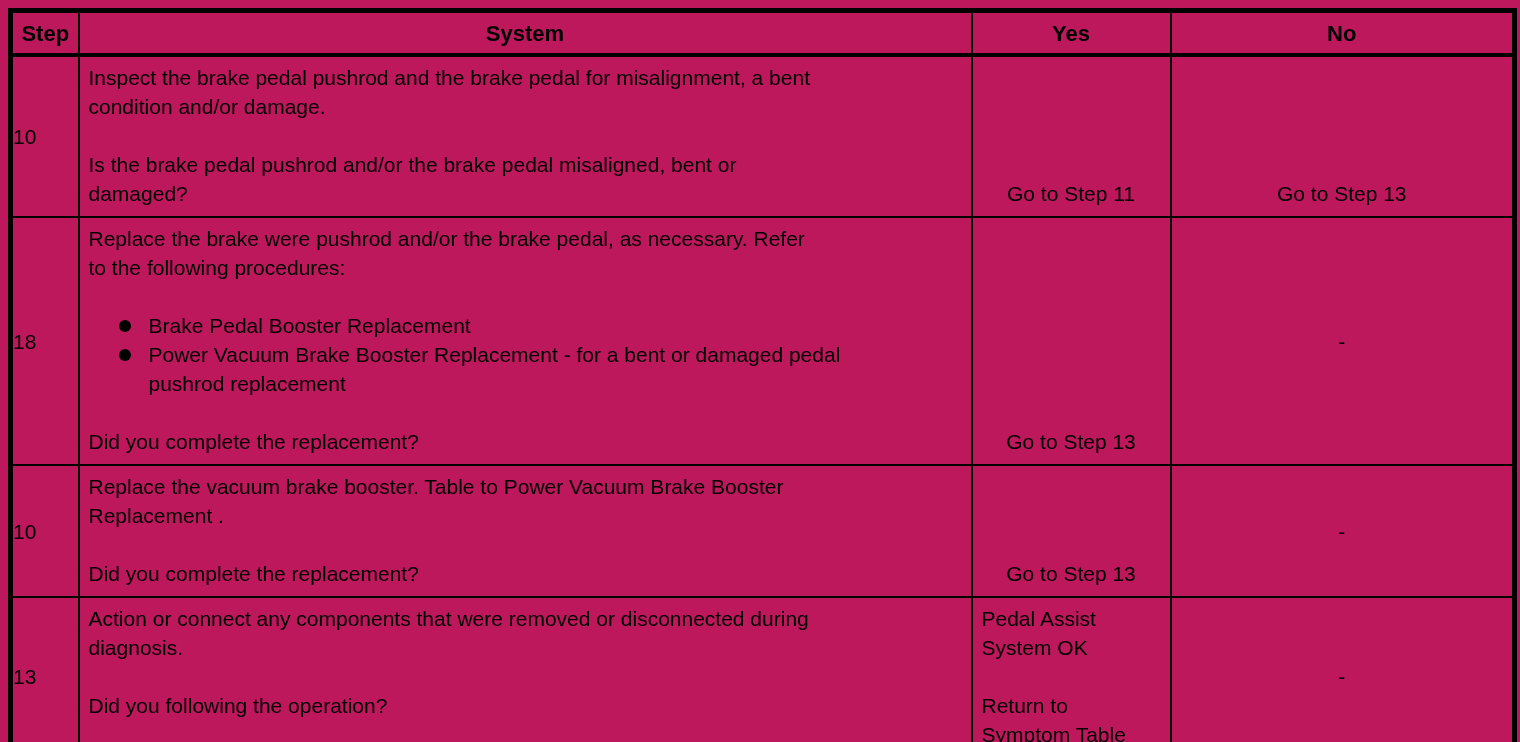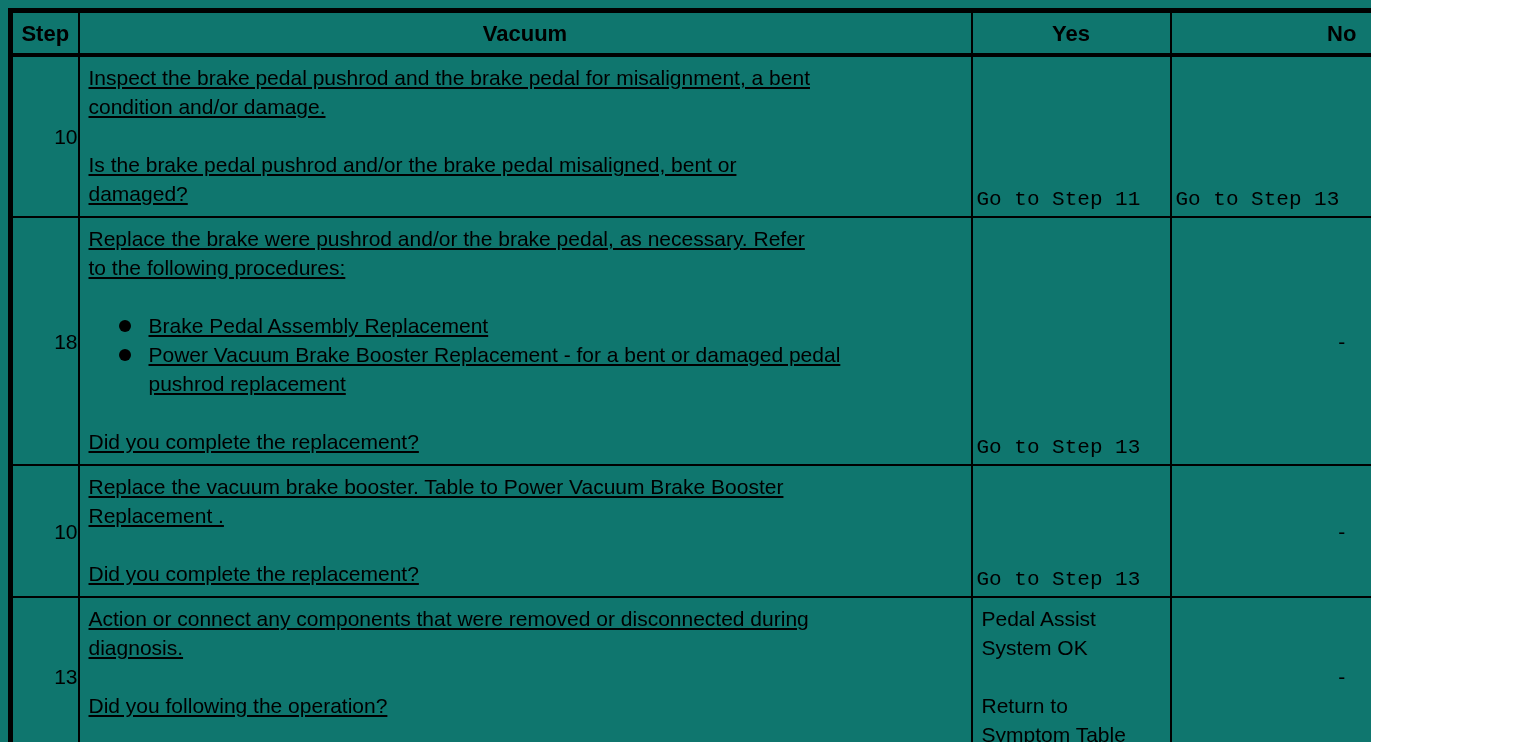--- a/index.html
+++ b/index.html
@@ -4,25 +4,25 @@
 <title>Diagnostic Table</title>
 <style>
   html, body {
     margin: 0;
     padding: 0;
     background: #ffffff;
     color: #000000;
     font-family: "Liberation Sans", sans-serif;
   }
   .page {
-    width: 1371px;
+    width: 1520px;
     height: 742px;
     box-sizing: border-box;
     padding: 8px 8px 0 8px;
-    background: #0f766e;
+    background: #be185d;
     overflow: hidden;
   }
   table.diag-table {
     border-collapse: collapse;
     table-layout: fixed;
     width: 1504px;
     border: 5px solid #000000;
     font-size: 21px;
     line-height: 29px;
   }
@@ -44,27 +44,26 @@
     font-weight: bold;
     text-align: center;
     vertical-align: middle;
   }
   tr.row-h155 { height: 155px; }
   tr.row-h247 { height: 247px; }
   tr.row-h129 { height: 129px; }
   tr.row-h152 { height: 152px; }
 
   td.step-cell {
-    text-align: right;
+    text-align: left;
     vertical-align: middle;
   }
   td.action-cell {
     vertical-align: top;
     padding: 6px 8px 8px 9px;
-    text-decoration: underline;
   }
   .para {
     white-space: pre-line;
     margin: 0 0 29px 0;
   }
   .para:last-child { margin-bottom: 0; }
 
   ul.bullet-list {
     list-style: none;
     margin: 0 0 29px 0;
@@ -76,22 +75,22 @@
     width: 12px;
     height: 12px;
     border-radius: 50%;
     background: #000000;
     margin: 9px 18px 0 0;
   }
   .bullet-text { white-space: pre-line; }
 
   td.yes-cell-bottom, td.no-cell-bottom {
     vertical-align: bottom;
-    padding: 6px 4px 2px 4px;
-    font-family: Liberation Mono, monospace;
+    text-align: center;
+    padding: 6px 4px 8px 4px;
   }
   td.no-cell-middle {
     vertical-align: middle;
     text-align: center;
     padding: 0 4px;
   }
   td.yes-cell-top {
     vertical-align: top;
     text-align: left;
     padding: 6px 4px 6px 9px;
@@ -104,21 +103,21 @@
   <table class="diag-table">
     <colgroup>
       <col class="col-step">
       <col class="col-action">
       <col class="col-yes">
       <col class="col-no">
     </colgroup>
     <thead>
       <tr>
         <th>Step</th>
-        <th>Vacuum</th>
+        <th>System</th>
         <th>Yes</th>
         <th>No</th>
       </tr>
     </thead>
     <tbody>
 
       <tr class="row-h155">
         <td class="step-cell">10</td>
         <td class="action-cell">
           <div class="para">Inspect the brake pedal pushrod and the brake pedal for misalignment, a bent
@@ -135,21 +134,21 @@
       </tr>
 
       <tr class="row-h247">
         <td class="step-cell">18</td>
         <td class="action-cell">
           <div class="para">Replace the brake were pushrod and/or the brake pedal, as necessary. Refer
 to the following procedures:</div>
           <ul class="bullet-list">
             <li class="bullet-item">
               <span class="bullet-icon"></span>
-              <span class="bullet-text">Brake Pedal Assembly Replacement</span>
+              <span class="bullet-text">Brake Pedal Booster Replacement</span>
             </li>
             <li class="bullet-item">
               <span class="bullet-icon"></span>
               <span class="bullet-text">Power Vacuum Brake Booster Replacement - for a bent or damaged pedal
 pushrod replacement</span>
             </li>
           </ul>
           <div class="para">Did you complete the replacement?</div>
         </td>
         <td class="yes-cell-bottom">

